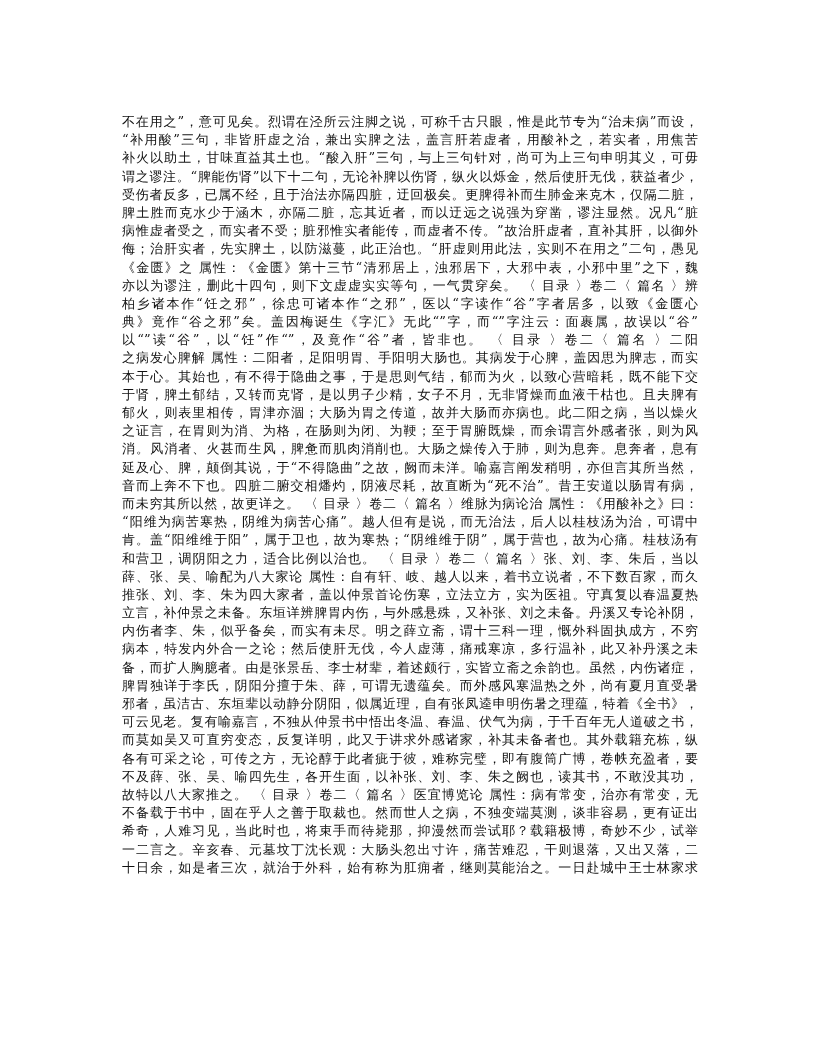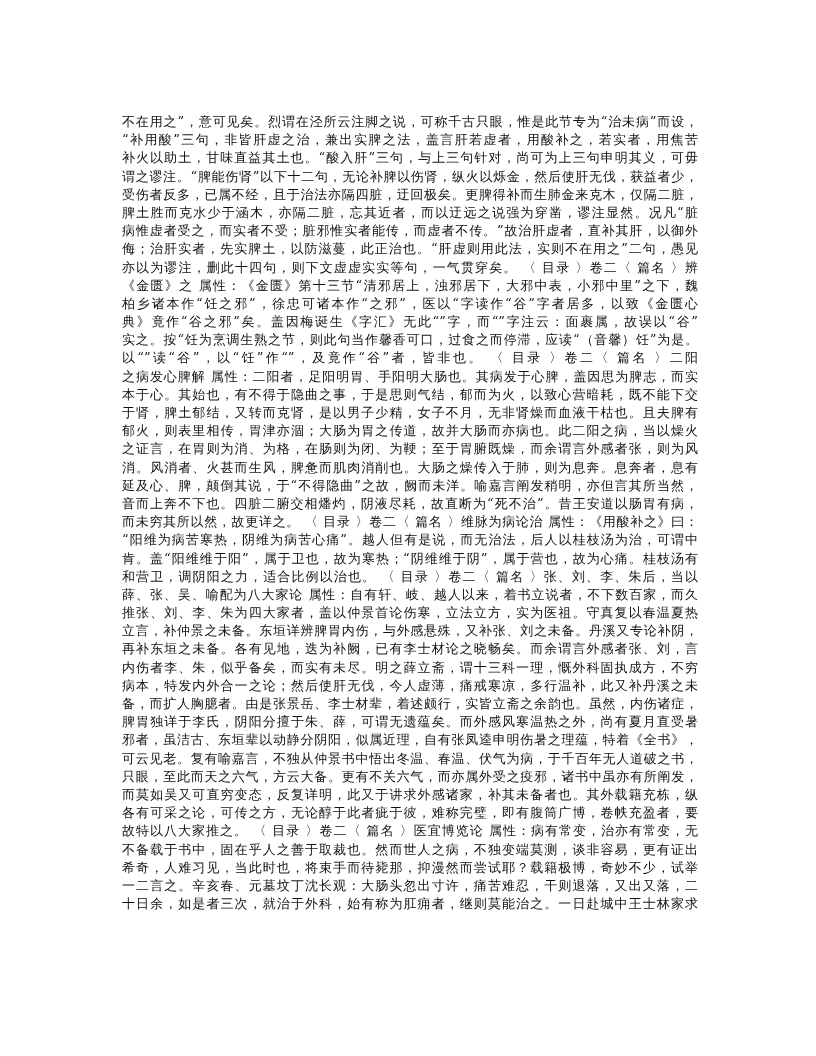--- a/index.html
+++ b/index.html
@@ -39,49 +39,47 @@
 
 <div class="page-body">
   <div class="text-line">不在用之”，意可见矣。烈谓在泾所云注脚之说，可称千古只眼，惟是此节专为“治未病”而设，</div>
   <div class="text-line">“补用酸”三句，非皆肝虚之治，兼出实脾之法，盖言肝若虚者，用酸补之，若实者，用焦苦</div>
   <div class="text-line">补火以助土，甘味直益其土也。“酸入肝”三句，与上三句针对，尚可为上三句申明其义，可毋</div>
   <div class="text-line">谓之谬注。“脾能伤肾”以下十二句，无论补脾以伤肾，纵火以烁金，然后使肝无伐，获益者少，</div>
   <div class="text-line">受伤者反多，已属不经，且于治法亦隔四脏，迂回极矣。更脾得补而生肺金来克木，仅隔二脏，</div>
   <div class="text-line">脾土胜而克水少于涵木，亦隔二脏，忘其近者，而以迂远之说强为穿凿，谬注显然。况凡“脏</div>
   <div class="text-line">病惟虚者受之，而实者不受；脏邪惟实者能传，而虚者不传。”故治肝虚者，直补其肝，以御外</div>
   <div class="text-line">侮；治肝实者，先实脾土，以防滋蔓，此正治也。“肝虚则用此法，实则不在用之”二句，愚见</div>
+  <div class="text-line">《金匮》之 属性：《金匮》第十三节“清邪居上，浊邪居下，大邪中表，小邪中里”之下，魏</div>
   <div class="text-line">亦以为谬注，删此十四句，则下文虚虚实实等句，一气贯穿矣。 〈 目录 〉卷二〈 篇名 〉辨</div>
-  <div class="text-line">《金匮》之 属性：《金匮》第十三节“清邪居上，浊邪居下，大邪中表，小邪中里”之下，魏</div>
   <div class="text-line">柏乡诸本作“饪之邪”，徐忠可诸本作“之邪”，医以“字读作“谷”字者居多，以致《金匮心</div>
   <div class="text-line">典》竟作“谷之邪”矣。盖因梅诞生《字汇》无此“”字，而“”字注云：面裹属，故误以“谷”</div>
-  <div class="text-line">实之。按“饪为烹调生熟之节，则此句当作馨香可口，过食之而停滞，应读“（音馨）饪”为是。</div>
   <div class="text-line">以“”读“谷”，以“饪”作“”，及竟作“谷”者，皆非也。 〈 目录 〉卷二〈 篇名 〉二阳</div>
   <div class="text-line">之病发心脾解 属性：二阳者，足阳明胃、手阳明大肠也。其病发于心脾，盖因思为脾志，而实</div>
   <div class="text-line">本于心。其始也，有不得于隐曲之事，于是思则气结，郁而为火，以致心营暗耗，既不能下交</div>
   <div class="text-line">于肾，脾土郁结，又转而克肾，是以男子少精，女子不月，无非肾燥而血液干枯也。且夫脾有</div>
   <div class="text-line">郁火，则表里相传，胃津亦涸；大肠为胃之传道，故并大肠而亦病也。此二阳之病，当以燥火</div>
   <div class="text-line">之证言，在胃则为消、为格，在肠则为闭、为鞕；至于胃腑既燥，而余谓言外感者张，则为风</div>
   <div class="text-line">消。风消者、火甚而生风，脾惫而肌肉消削也。大肠之燥传入于肺，则为息奔。息奔者，息有</div>
   <div class="text-line">延及心、脾，颠倒其说，于“不得隐曲”之故，阙而未洋。喻嘉言阐发稍明，亦但言其所当然，</div>
   <div class="text-line">音而上奔不下也。四脏二腑交相燔灼，阴液尽耗，故直断为“死不治”。昔王安道以肠胃有病，</div>
   <div class="text-line">而未穷其所以然，故更详之。 〈 目录 〉卷二〈 篇名 〉维脉为病论治 属性：《用酸补之》曰：</div>
   <div class="text-line">“阳维为病苦寒热，阴维为病苦心痛”。越人但有是说，而无治法，后人以桂枝汤为治，可谓中</div>
   <div class="text-line">肯。盖“阳维维于阳”，属于卫也，故为寒热；“阴维维于阴”，属于营也，故为心痛。桂枝汤有</div>
   <div class="text-line">和营卫，调阴阳之力，适合比例以治也。 〈 目录 〉卷二〈 篇名 〉张、刘、李、朱后，当以</div>
   <div class="text-line">薛、张、吴、喻配为八大家论 属性：自有轩、岐、越人以来，着书立说者，不下数百家，而久</div>
   <div class="text-line">推张、刘、李、朱为四大家者，盖以仲景首论伤寒，立法立方，实为医祖。守真复以春温夏热</div>
   <div class="text-line">立言，补仲景之未备。东垣详辨脾胃内伤，与外感悬殊，又补张、刘之未备。丹溪又专论补阴，</div>
-  <div class="text-line">再补东垣之未备。各有见地，迭为补阙，已有李士材论之晓畅矣。而余谓言外感者张、刘，言</div>
   <div class="text-line">内伤者李、朱，似乎备矣，而实有未尽。明之薛立斋，谓十三科一理，慨外科固执成方，不穷</div>
   <div class="text-line">病本，特发内外合一之论；然后使肝无伐，今人虚薄，痛戒寒凉，多行温补，此又补丹溪之未</div>
   <div class="text-line">备，而扩人胸臆者。由是张景岳、李士材辈，着述颇行，实皆立斋之余韵也。虽然，内伤诸症，</div>
   <div class="text-line">脾胃独详于李氏，阴阳分擅于朱、薛，可谓无遗蕴矣。而外感风寒温热之外，尚有夏月直受暑</div>
   <div class="text-line">邪者，虽洁古、东垣辈以动静分阴阳，似属近理，自有张凤逵申明伤暑之理蕴，特着《全书》，</div>
   <div class="text-line">可云见老。复有喻嘉言，不独从仲景书中悟出冬温、春温、伏气为病，于千百年无人道破之书，</div>
-  <div class="text-line">只眼，至此而天之六气，方云大备。更有不关六气，而亦属外受之疫邪，诸书中虽亦有所阐发，</div>
   <div class="text-line">而莫如吴又可直穷变态，反复详明，此又于讲求外感诸家，补其未备者也。其外载籍充栋，纵</div>
   <div class="text-line">各有可采之论，可传之方，无论醇于此者疵于彼，难称完璧，即有腹筒广博，卷帙充盈者，要</div>
+  <div class="text-line">不及薛、张、吴、喻四先生，各开生面，以补张、刘、李、朱之阙也，读其书，不敢没其功，</div>
   <div class="text-line">故特以八大家推之。 〈 目录 〉卷二〈 篇名 〉医宜博览论 属性：病有常变，治亦有常变，无</div>
   <div class="text-line">不备载于书中，固在乎人之善于取裁也。然而世人之病，不独变端莫测，谈非容易，更有证出</div>
   <div class="text-line">希奇，人难习见，当此时也，将束手而待毙那，抑漫然而尝试耶？载籍极博，奇妙不少，试举</div>
   <div class="text-line">一二言之。辛亥春、元墓坟丁沈长观：大肠头忽出寸许，痛苦难忍，干则退落，又出又落，二</div>
   <div class="text-line">十日余，如是者三次，就治于外科，始有称为肛痈者，继则莫能治之。一日赴城中王士林家求</div>
 </div>
 
 </body></html>

